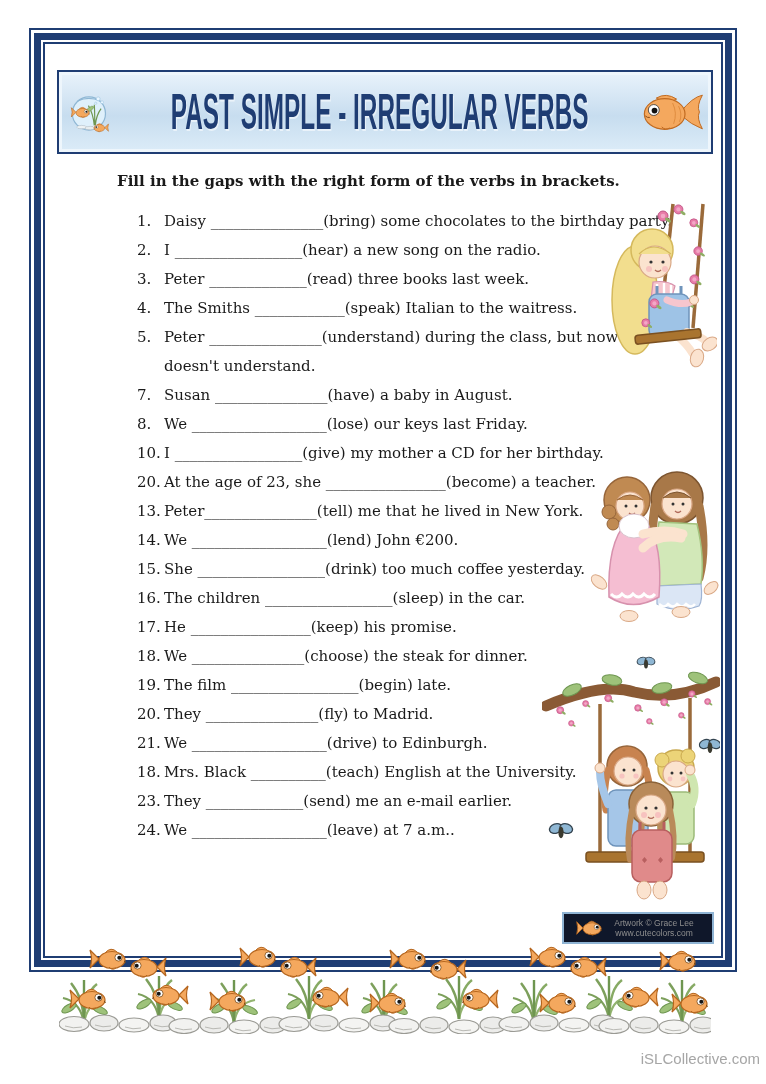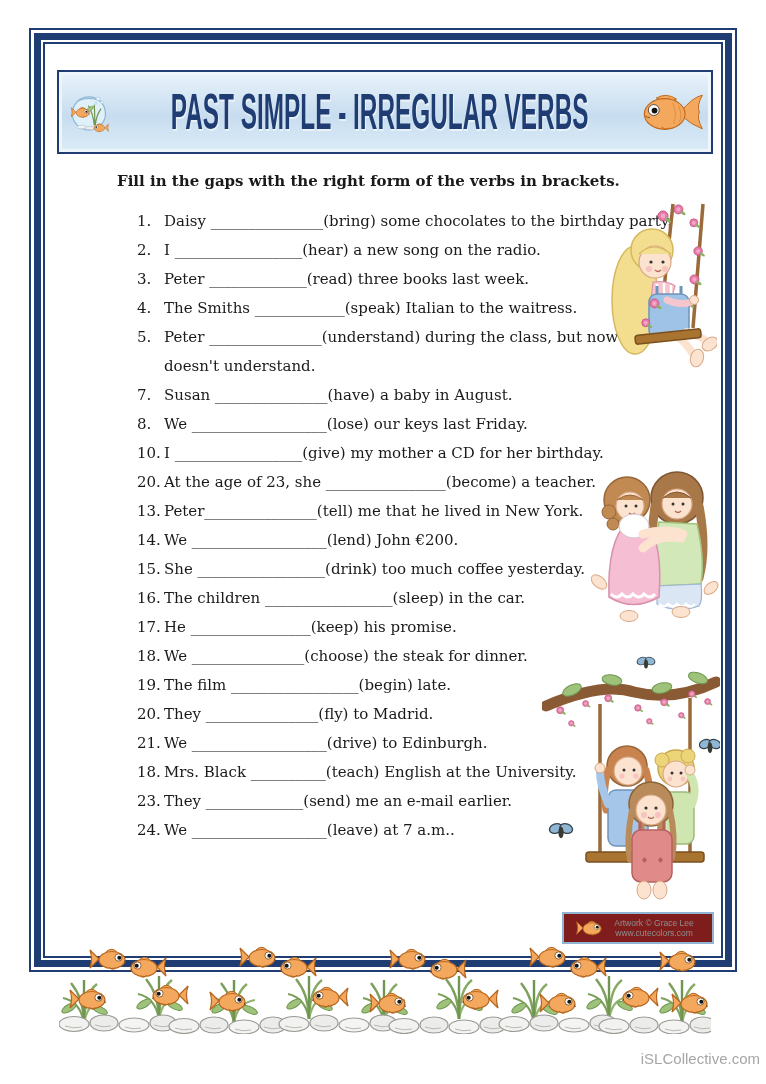--- a/index.html
+++ b/index.html
@@ -43,21 +43,21 @@
   .item .num{display:inline-block;width:27px;}
   .item .txt{display:inline-block;vertical-align:top;}
 
   .illu{position:absolute;}
   #illu-girl{left:552px;top:158px;}
   #illu-hug{left:540px;top:418px;}
   #illu-swing{left:497px;top:610px;}
 
   .credit{
     position:absolute;left:517px;top:868px;width:152px;height:32px;
-    border:2px solid #8fb4d4;background:#7f1d1d;
+    border:2px solid #8fb4d4;background:#0f172a;
     display:flex;align-items:center;gap:4px;padding:1px 12px;
   }
   .credit-text{font-family:"Liberation Sans", sans-serif;font-size:8.5px;line-height:10px;
     color:var(--credit-text);text-align:center;flex:1;}
 
   #fish-strip{position:absolute;left:14px;top:900px;}
 
   .watermark{
     position:absolute;right:6px;top:1050px;
     font-family:"Liberation Sans", sans-serif;font-size:15px;color:var(--watermark);text-align:center;

